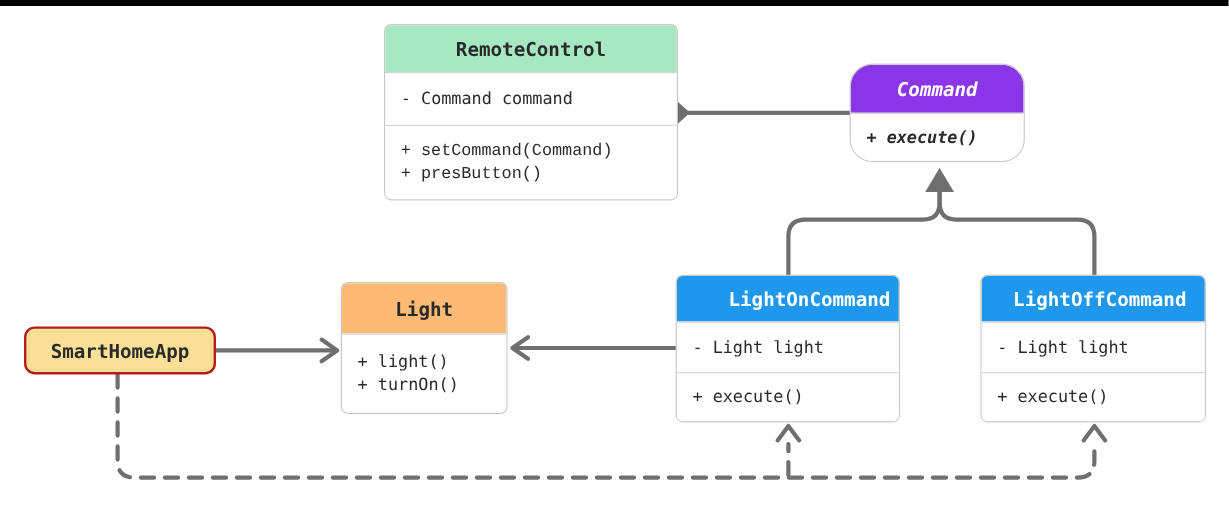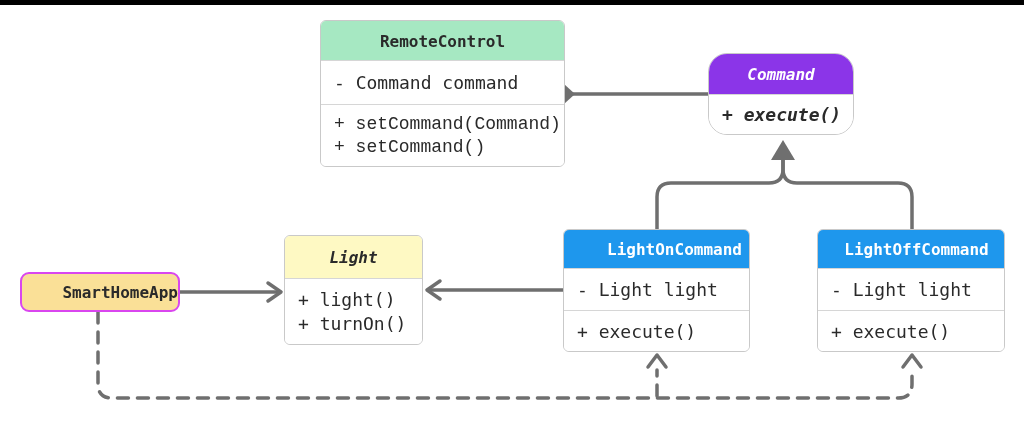--- a/index.html
+++ b/index.html
@@ -15,33 +15,33 @@
     border-radius:6px; overflow:hidden; display:flex; flex-direction:column;
     box-sizing:border-box; color:#2a2a2a;justify-content:center;
   }
   .uml-header {
     display:flex; align-items:center; justify-content:center;
     font-weight:bold; font-size:16px; flex:none;
   }
   .uml-section {
     border-top:1px solid #d6d6d6; display:flex; flex-direction:column;
     justify-content:center; padding-left:13px; gap:3px; flex:none;
-    font-size:18px; background:#fff;
+    font-size:14px; background:#fff;
   }
   .member { white-space:pre; }
 
   .hdr-green  { background:#a6e8c2; color:#2a2a2a; }
   .hdr-purple { background:#8b35e8; color:#ffffff; font-style:italic; }
   .hdr-blue   { background:#1e97ed; color:#ffffff; }
-  .hdr-lilac  { background:#fef9c3; color:#2a2a2a;font-style:italic; }
+  .hdr-lilac  { background:#fdba74; color:#2a2a2a; }
   .italic-bold { font-style:italic; font-weight:bold; }
 
   .app-node {
-    position:absolute; background:#fae097; border:2px solid #d946ef;
-    border-radius:9px; display:flex; align-items:center; justify-content:flex-end;
+    position:absolute; background:#fae097; border:2px solid #b91c1c;
+    border-radius:9px; display:flex; align-items:center; justify-content:center;
     font-weight:bold; font-size:16px; color:#2a2a2a; box-sizing:border-box;
   }
 </style>
 </head>
 <body>
 
 <div class="stage">
 
   <div class="letterbox"></div>
 
@@ -83,21 +83,21 @@
     </g>
   </svg>
 
   <div class="uml-class" style="left:320px; top:20px; width:245px; height:147px;">
     <div class="uml-header hdr-green" style="height:40px;">RemoteControl</div>
     <div class="uml-section" style="height:43px; border-top:none; box-shadow:0 -1px 0 #d6d6d6;">
       <div class="member">- Command command</div>
     </div>
     <div class="uml-section" style="flex:1;font-family:Liberation Mono, monospace;">
       <div class="member">+ setCommand(Command)</div>
-      <div class="member">+ setCommand()</div>
+      <div class="member">+ presButton()</div>
     </div>
   </div>
 
   <div class="uml-class" style="left:708px; top:53px; width:146px; height:82px;border-radius:19px;">
     <div class="uml-header hdr-purple" style="height:40px;">Command</div>
     <div class="uml-section" style="flex:1;">
       <div class="member italic-bold">+ execute()</div>
     </div>
   </div>
 

